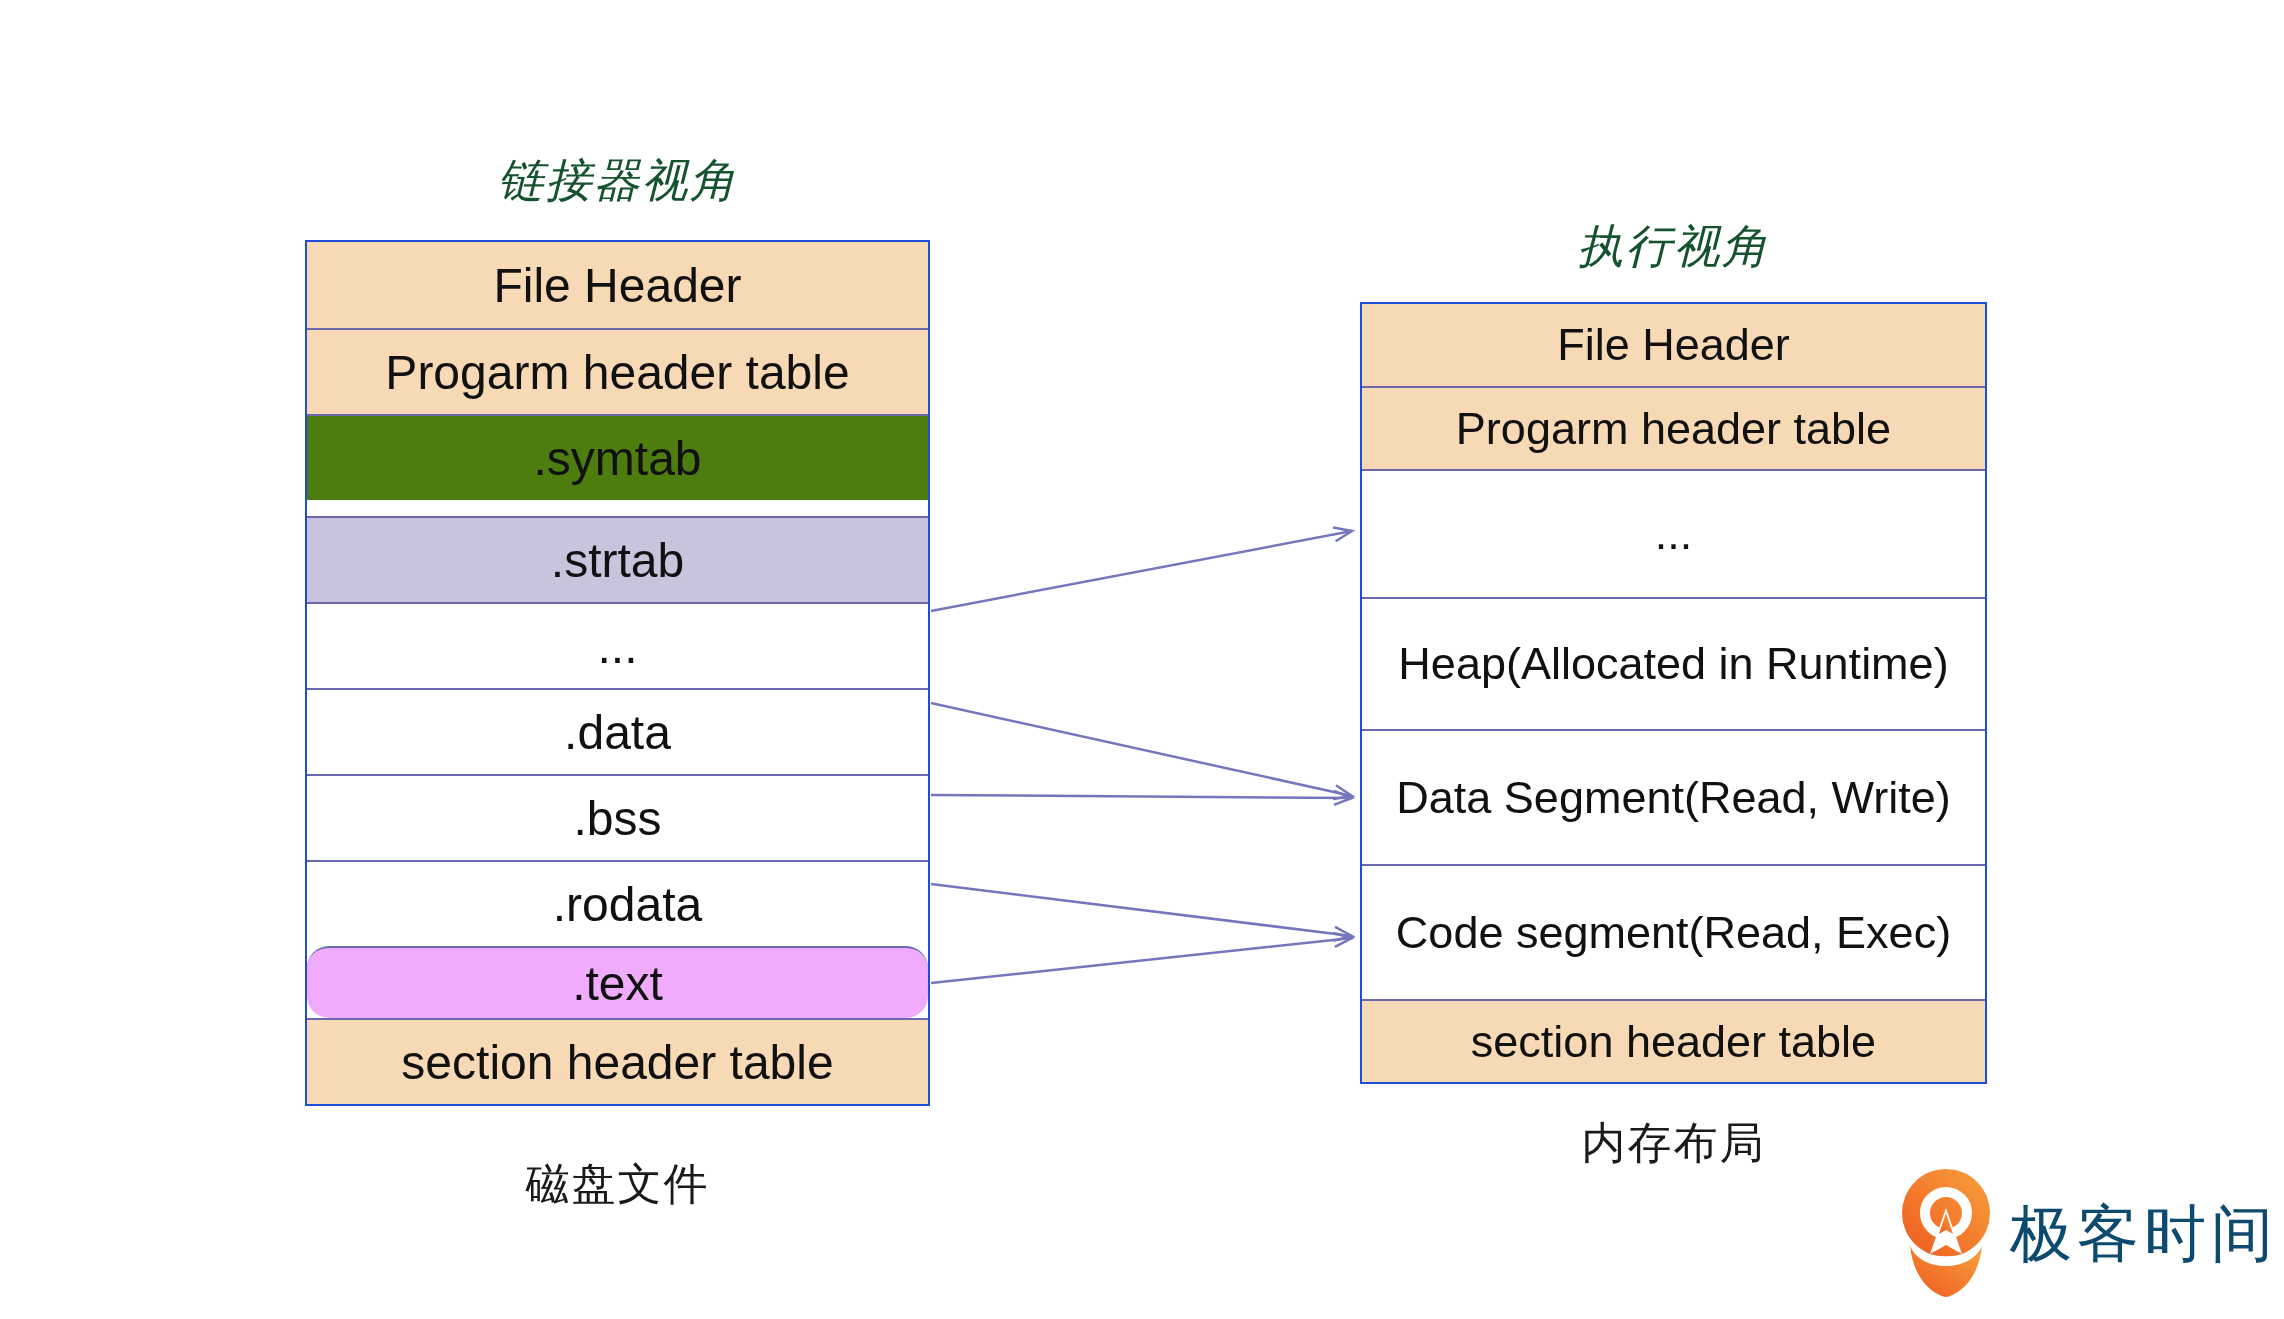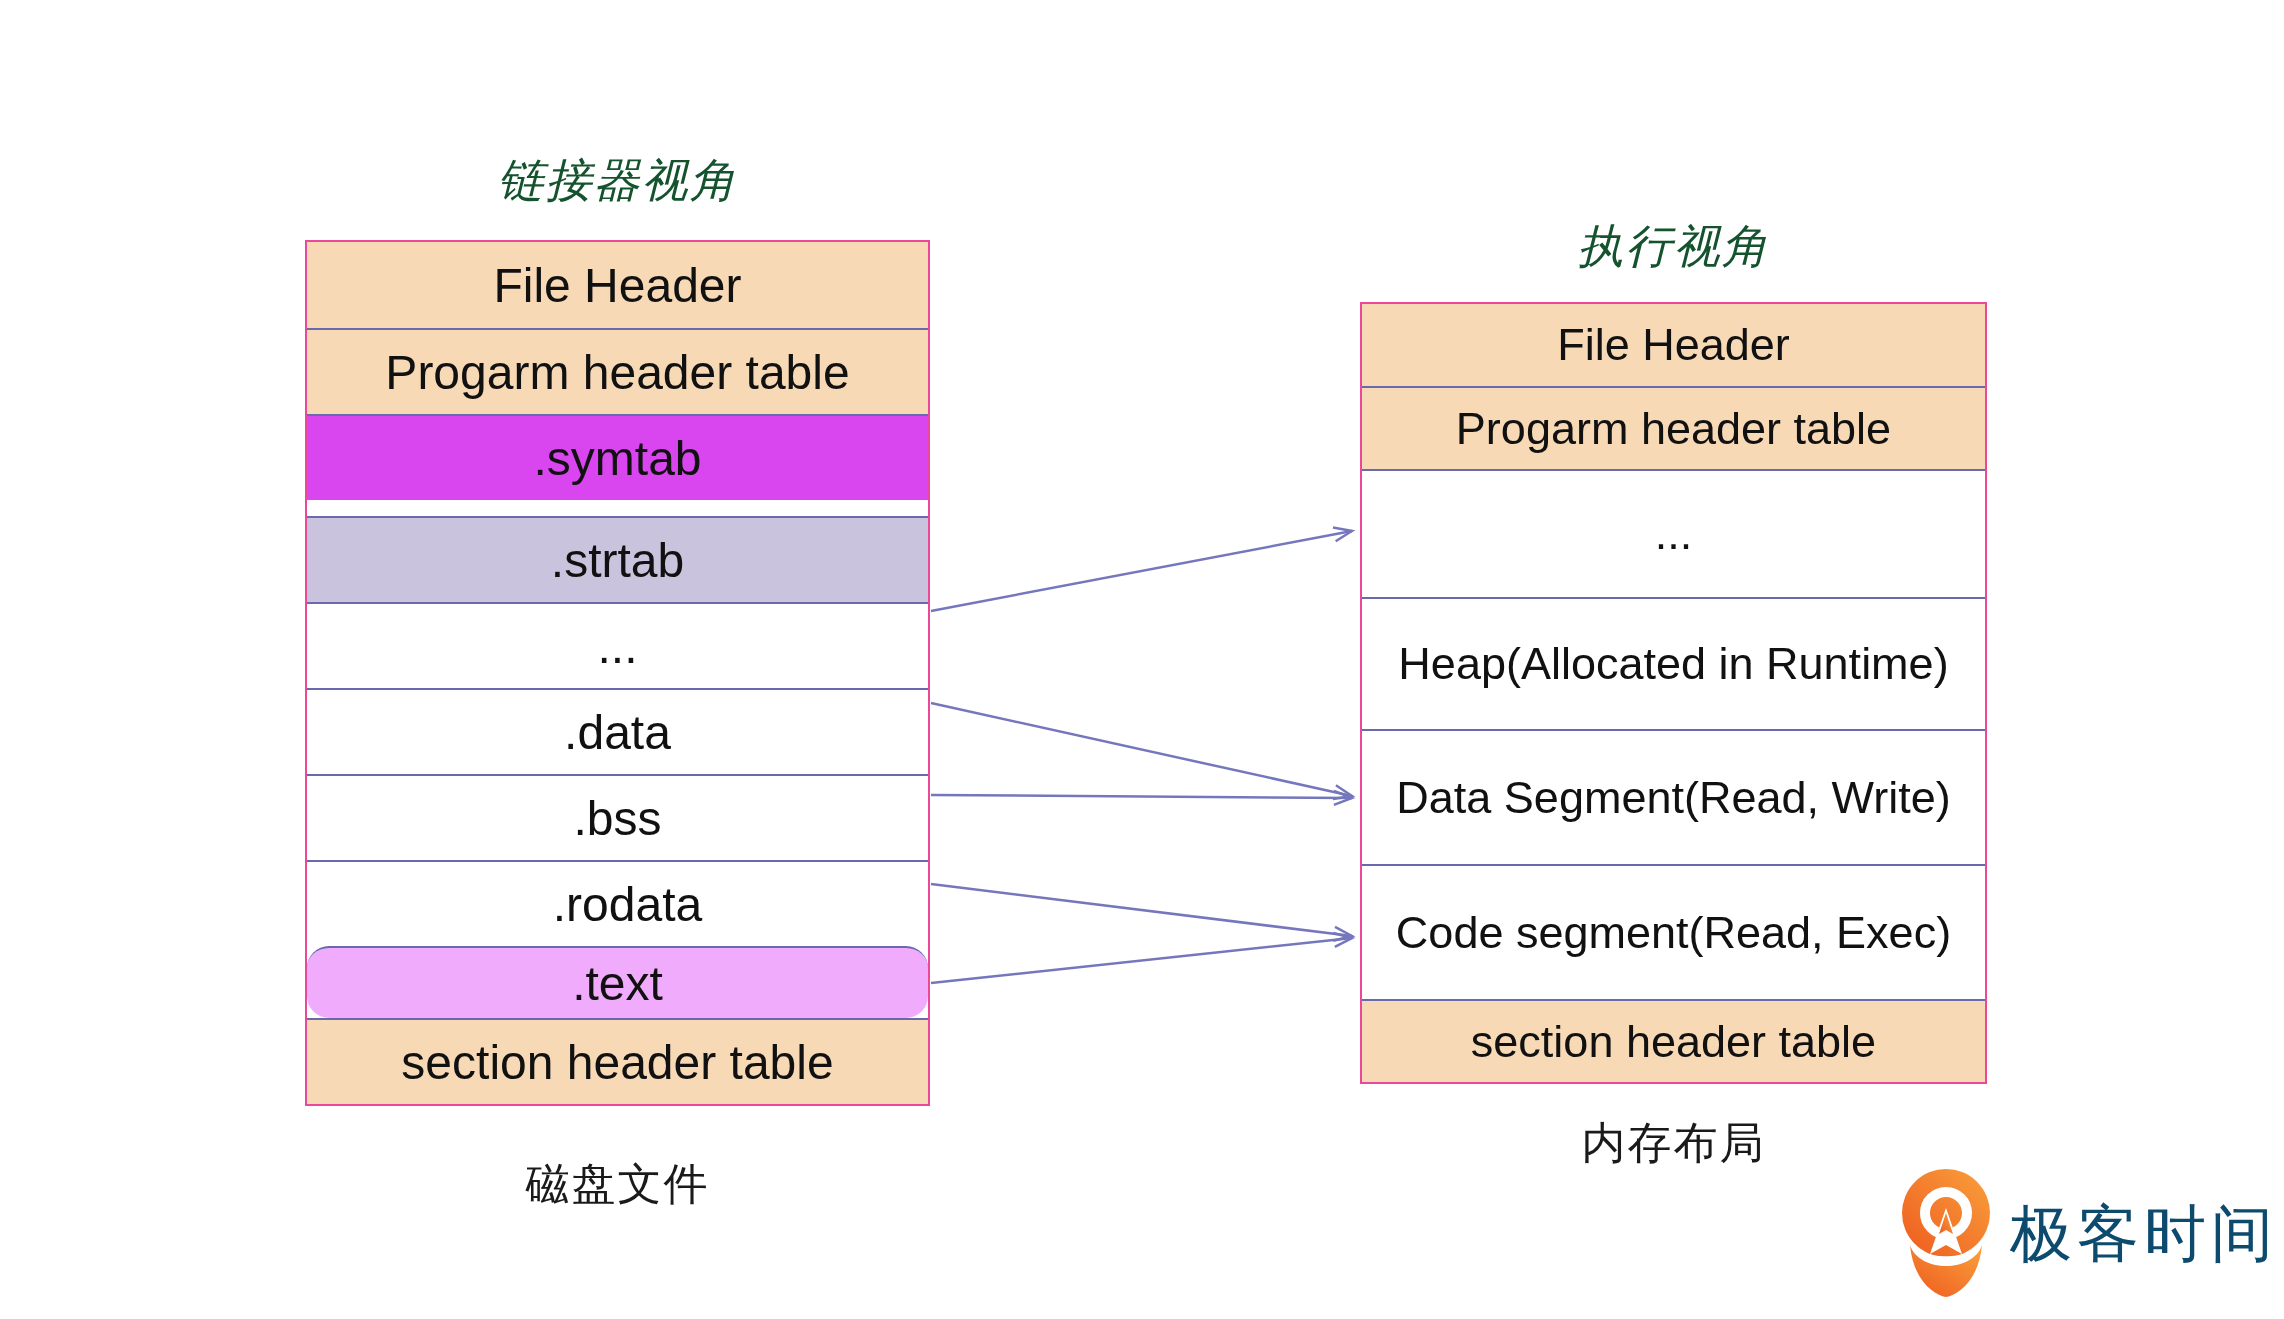--- a/index.html
+++ b/index.html
@@ -8,21 +8,21 @@
     font-family:"Liberation Sans","DejaVu Sans",sans-serif;color:#111;
   }
   .col-title{
     position:absolute;text-align:center;font-size:46px;line-height:56px;color:#14532d;
     letter-spacing:2px;
     font-style:italic;
   }
   .col-title.left{left:305px;top:152px;width:625px;}
   .col-title.right{left:1360px;top:218px;width:627px;}
   .stack{
-    position:absolute;border:2px solid #ec4899;box-sizing:content-box;background:#fff;
+    position:absolute;border:2px solid #1d4ed8;box-sizing:content-box;background:#fff;
   }
   .stack.left{left:305px;top:240px;width:621px;}
   .stack.right{left:1360px;top:302px;width:623px;}
   .block-row{
     display:flex;align-items:center;justify-content:center;
     box-sizing:border-box;font-size:48px;color:#111;
   }
   .stack.right .block-row{font-size:45px;}
   .block-row + .block-row{border-top:2px solid #6a69ae;}
   .caption{
@@ -41,21 +41,21 @@
 </head>
 <body>
 
 <div class="canvas">
 
   <div class="col-title left">链接器视角</div>
 
   <div class="stack left">
       <div class="block-row" style="height: 86px; background: rgb(247, 217, 182);">File Header</div>
       <div class="block-row" style="height: 86px; background: rgb(247, 217, 182);">Progarm header table</div>
-      <div class="block-row" style="height: 86px; background: #d946ef;">.symtab</div>
+      <div class="block-row" style="height: 86px; background: #4d7c0f;">.symtab</div>
       <div class="block-row" style="height: 86px; background: rgb(202, 195, 222); margin-top: 16px;">.strtab</div>
       <div class="block-row" style="height: 86px; background: rgb(255, 255, 255);">...</div>
       <div class="block-row" style="height: 86px; background: rgb(255, 255, 255);">.data</div>
       <div class="block-row" style="height: 86px; background: rgb(255, 255, 255);">.bss</div>
       <div class="block-row" style="height: 86px; background: rgb(255, 255, 255); padding-left: 20px;">.rodata</div>
       <div class="block-row" style="height: 72px; background: #f0abfc; border-radius: 22px;">.text</div>
       <div class="block-row" style="height: 86px; background: rgb(247, 217, 182);">section header table</div>
     </div>
 
   <div class="caption left">磁盘文件</div>

